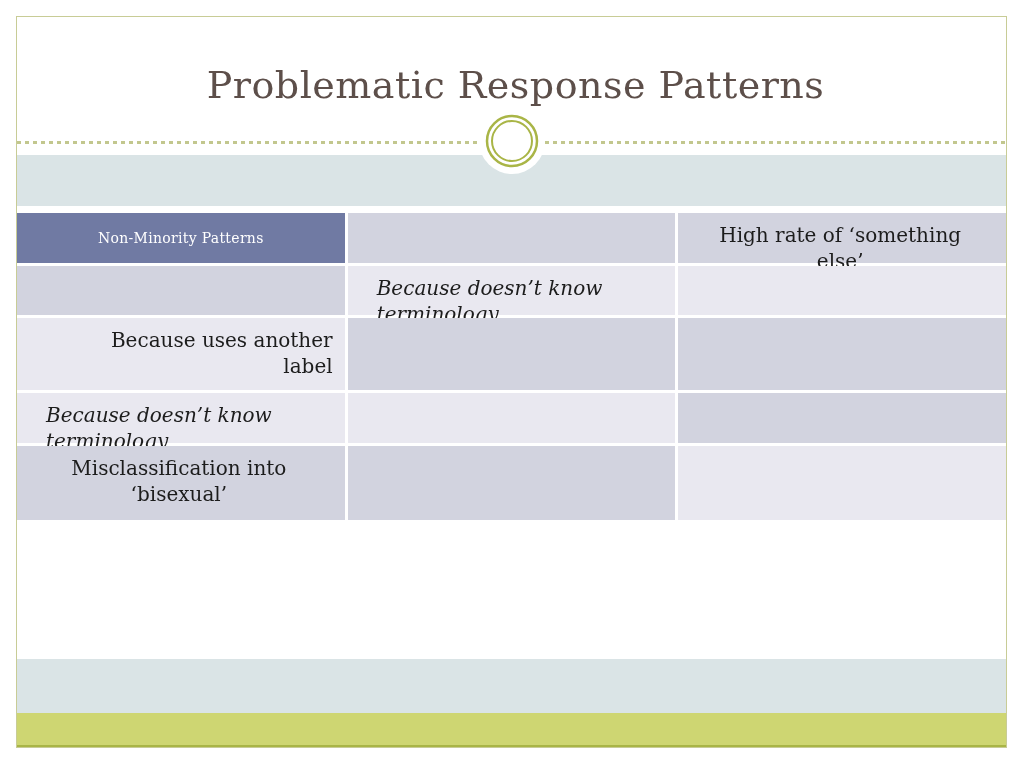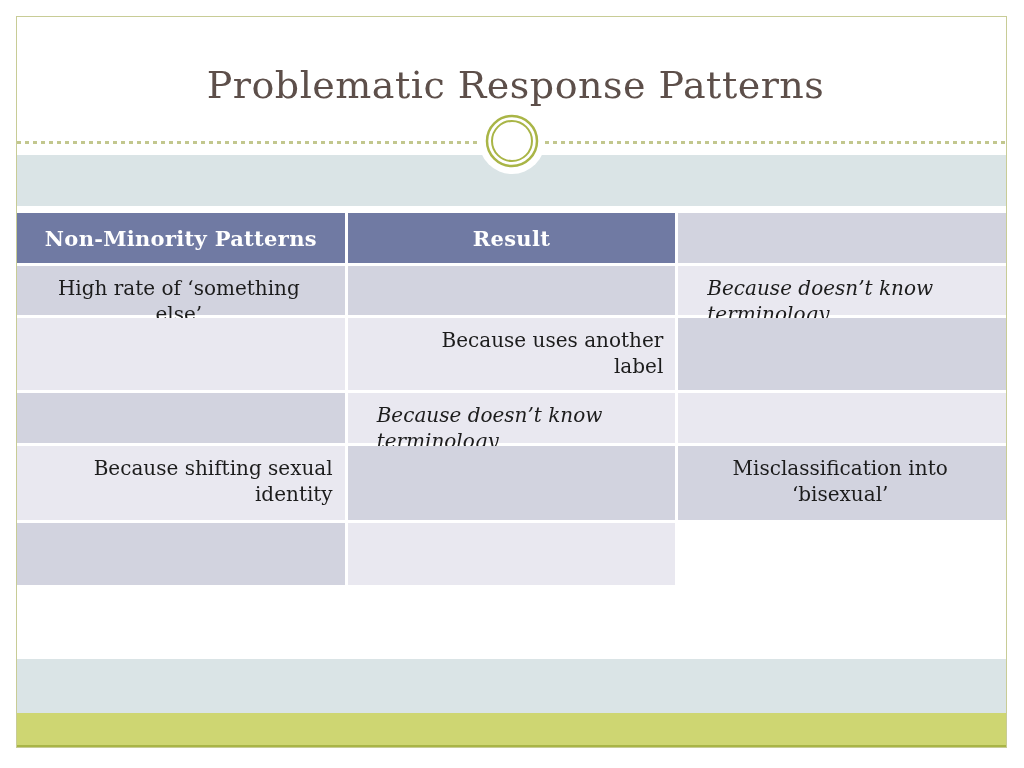--- a/index.html
+++ b/index.html
@@ -91,22 +91,22 @@
     display: grid;
     grid-template-columns: 1fr 1fr 1fr;
     grid-template-rows: 50px 49px 72px 50px 74px 62px 67px;
     gap: 3px;
     background: transparent;
     z-index: 1;
   }
   .th {
     background: var(--header-bg, #707AA3);
     color: var(--header-text, #FFFFFF);
-    font-weight: bold;
-    font-size: 21px;
+    font-weight: normal;
+    font-size: 14px;
     display: flex;
     align-items: center;
     justify-content: center;
     letter-spacing: 0.3px;
   }
   .cell {
     font-size: 20px;
     line-height: 26px;
     color: var(--body-text, #1C1C1C);
     box-sizing: border-box;
@@ -142,36 +142,34 @@
     <svg width="68" height="68" viewBox="0 0 68 68">
       <circle class="disc" cx="34" cy="34" r="33"></circle>
       <circle class="ring" cx="34" cy="34" r="25" stroke-width="2.5"></circle>
       <circle class="ring" cx="34" cy="34" r="20" stroke-width="2"></circle>
     </svg>
   </div>
 
   <div class="patterns-table">
 
     <div class="th">Non-Minority Patterns</div>
-    <div class="th">Result</div>
 
     <div class="cell col-left row-dark"></div>
     <div class="cell col-center row-dark">High rate of ‘something else’</div>
     <div class="cell col-right row-dark"></div>
 
     <div class="cell col-left row-light">Because doesn’t know terminology</div>
     <div class="cell col-center row-light"></div>
     <div class="cell col-right row-light">Because uses another label</div>
 
     <div class="cell col-left row-dark"></div>
     <div class="cell col-right row-dark"></div>
 
     <div class="cell col-left row-light">Because doesn’t know terminology</div>
     <div class="cell col-center row-light"></div>
-    <div class="cell col-right row-light">Because shifting sexual identity</div>
 
     <div class="cell col-left row-dark"></div>
     <div class="cell col-center row-dark">Misclassification into ‘bisexual’</div>
     <div class="cell col-right row-dark"></div>
 
     <div class="cell col-center row-light"></div>
 
   </div>
 
   <div class="band-bottom-blue"></div>

